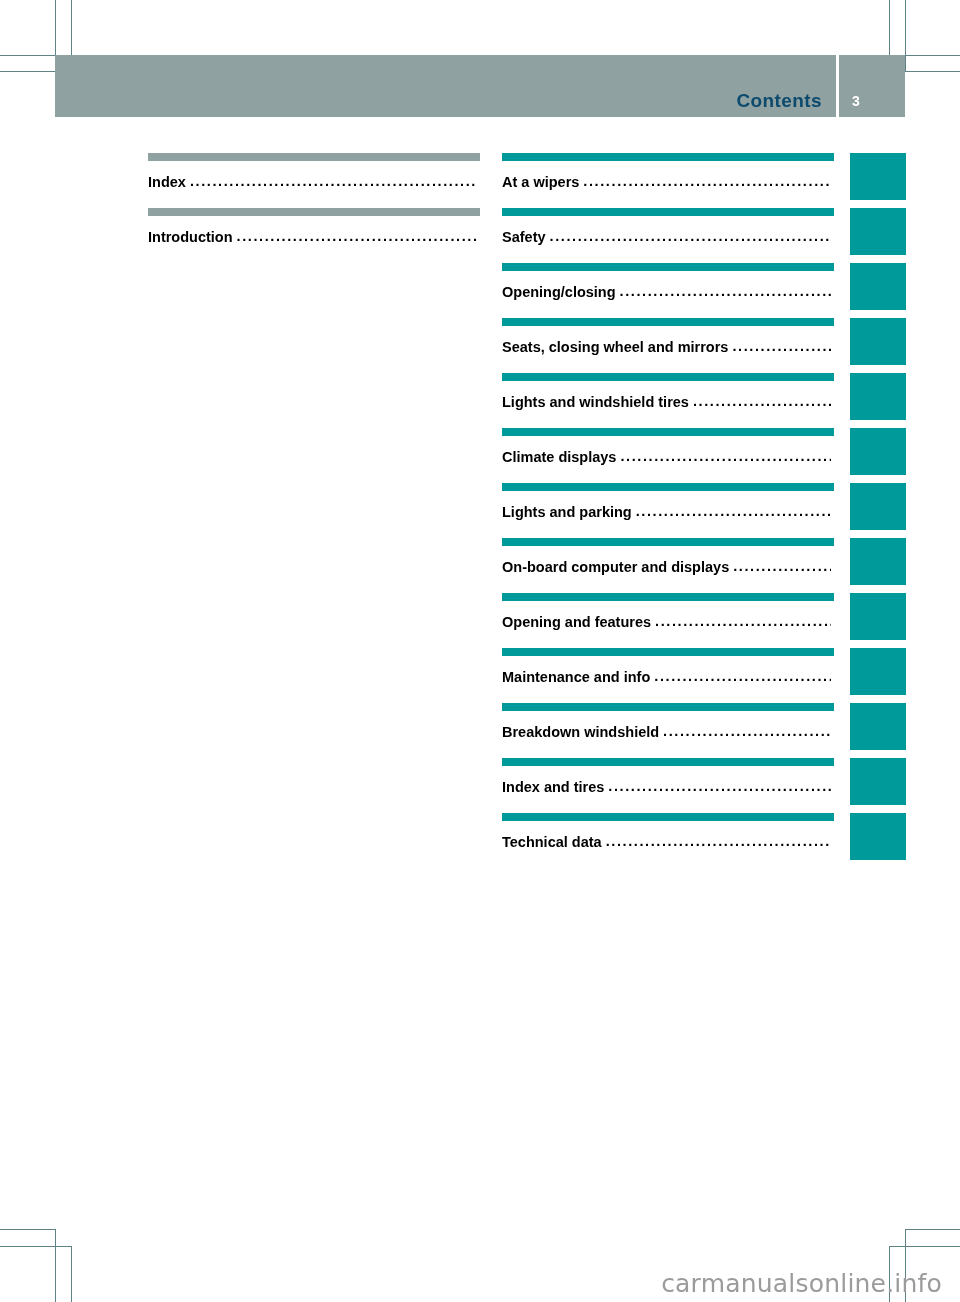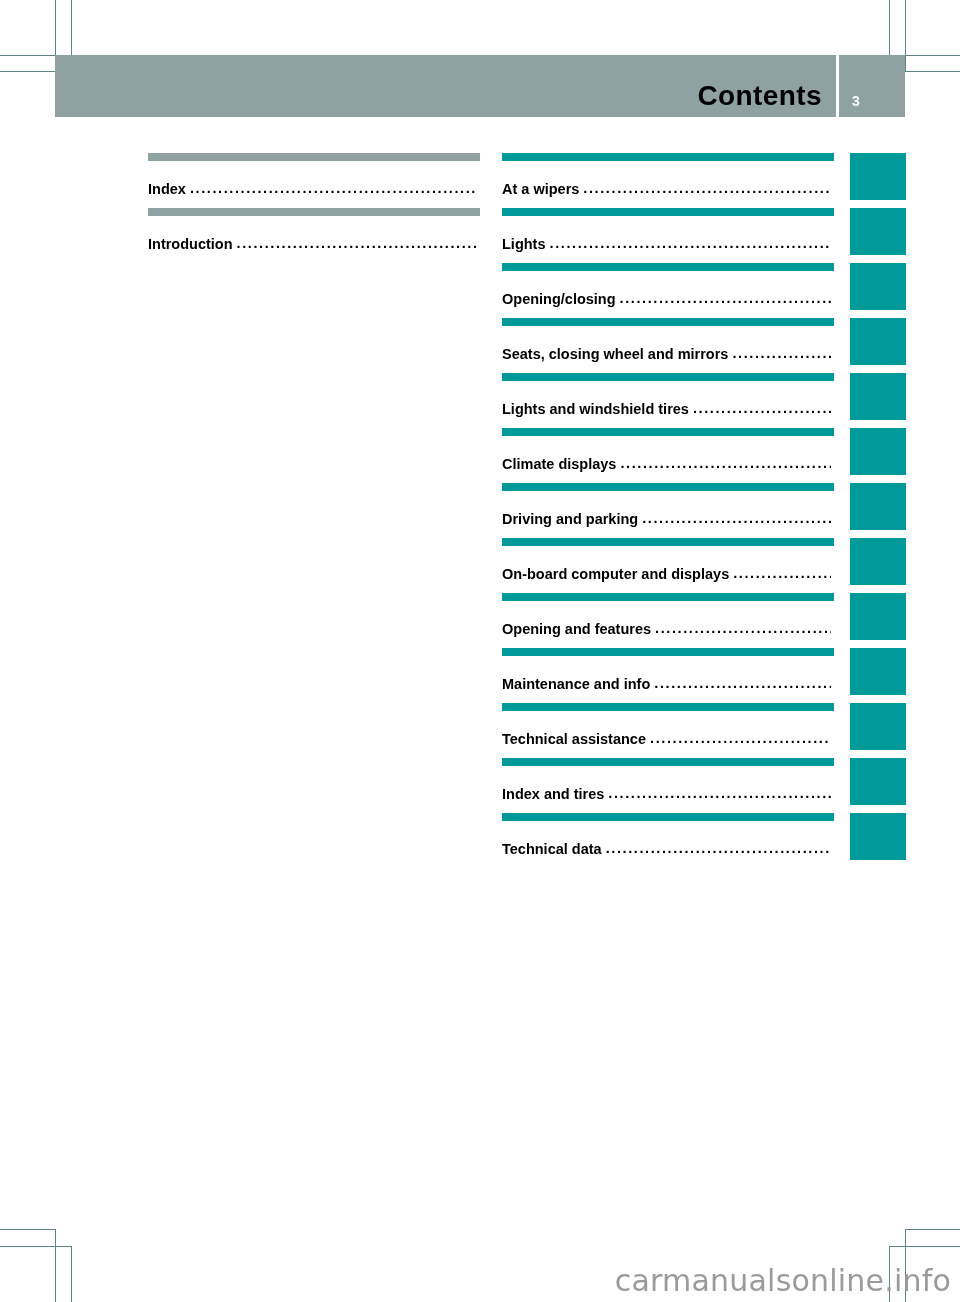--- a/index.html
+++ b/index.html
@@ -53,22 +53,22 @@
     left: 784px; top: 0;
     width: 66px;
     height: 62px;
     background: #90a1a1;
     box-sizing: border-box;
   }
   .header-title {
     position: absolute;
     right: 14px;
     bottom: 7px;
-    color: #000000;
-    font-size: 28px;
+    color: #0c4a6e;
+    font-size: 19px;
     font-weight: bold;
     letter-spacing: 0.4px;
     line-height: 1;
     white-space: nowrap;
     margin-top: 28px;
   }
   .header-pagenum {
     position: absolute;
     left: 13px;
     bottom: 9px;
@@ -103,21 +103,21 @@
     top: 0;
     width: 332px;
     height: 8px;
   }
   .col-left  .rule { background: #90a1a1; }
   .col-right .rule { background: #009a9a; }
 
   .entry .line {
     position: absolute;
     left: 0;
-    top: 28px;
+    top: 21px;
     width: 332px;
     height: 22px;
     display: flex;
     align-items: baseline;
     font-size: 14.5px;
     font-weight: bold;
     color: #000000;
     white-space: nowrap;
     justify-content: flex-end;
   }
@@ -153,24 +153,24 @@
     margin-bottom: 8px;
   }
 
   
   .watermark {
     position: absolute;
     left: 0;
     bottom: 6px;
     width: 960px;
     text-align: right;
-    padding-right: 9px;
+    padding-right: 18px;
     box-sizing: border-box;
     color: #9b9b9b;
-    font-size: 30px;
+    font-size: 25px;
     font-family: "DejaVu Sans", sans-serif;
     letter-spacing: 0.2px;
     line-height: 1;
   }
 </style>
 </head>
 <body>
 
 <div class="page">
 
@@ -227,21 +227,21 @@
           <div class="rule"></div>
           <div class="line">
             <span class="label">At a wipers</span>
             <span class="dots">................................................................................</span>
             <span class="page">29</span>
           </div>
         </div>
         <div class="entry">
           <div class="rule"></div>
           <div class="line">
-            <span class="label">Lights</span>
+            <span class="label">Safety</span>
             <span class="dots">................................................................................</span>
             <span class="page">39</span>
           </div>
         </div>
         <div class="entry">
           <div class="rule"></div>
           <div class="line">
             <span class="label">Opening/closing</span>
             <span class="dots">................................................................................</span>
             <span class="page">75</span>
@@ -267,21 +267,21 @@
           <div class="rule"></div>
           <div class="line">
             <span class="label">Climate displays</span>
             <span class="dots">................................................................................</span>
             <span class="page">133</span>
           </div>
         </div>
         <div class="entry">
           <div class="rule"></div>
           <div class="line">
-            <span class="label">Driving and parking</span>
+            <span class="label">Lights and parking</span>
             <span class="dots">................................................................................</span>
             <span class="page">147</span>
           </div>
         </div>
         <div class="entry">
           <div class="rule"></div>
           <div class="line">
             <span class="label">On-board computer and displays</span>
             <span class="dots">................................................................................</span>
             <span class="page">199</span>
@@ -299,21 +299,21 @@
           <div class="rule"></div>
           <div class="line">
             <span class="label">Maintenance and info</span>
             <span class="dots">................................................................................</span>
             <span class="page">283</span>
           </div>
         </div>
         <div class="entry">
           <div class="rule"></div>
           <div class="line">
-            <span class="label">Technical assistance</span>
+            <span class="label">Breakdown windshield</span>
             <span class="dots">................................................................................</span>
             <span class="page">297</span>
           </div>
         </div>
         <div class="entry">
           <div class="rule"></div>
           <div class="line">
             <span class="label">Index and tires</span>
             <span class="dots">................................................................................</span>
             <span class="page">311</span>

